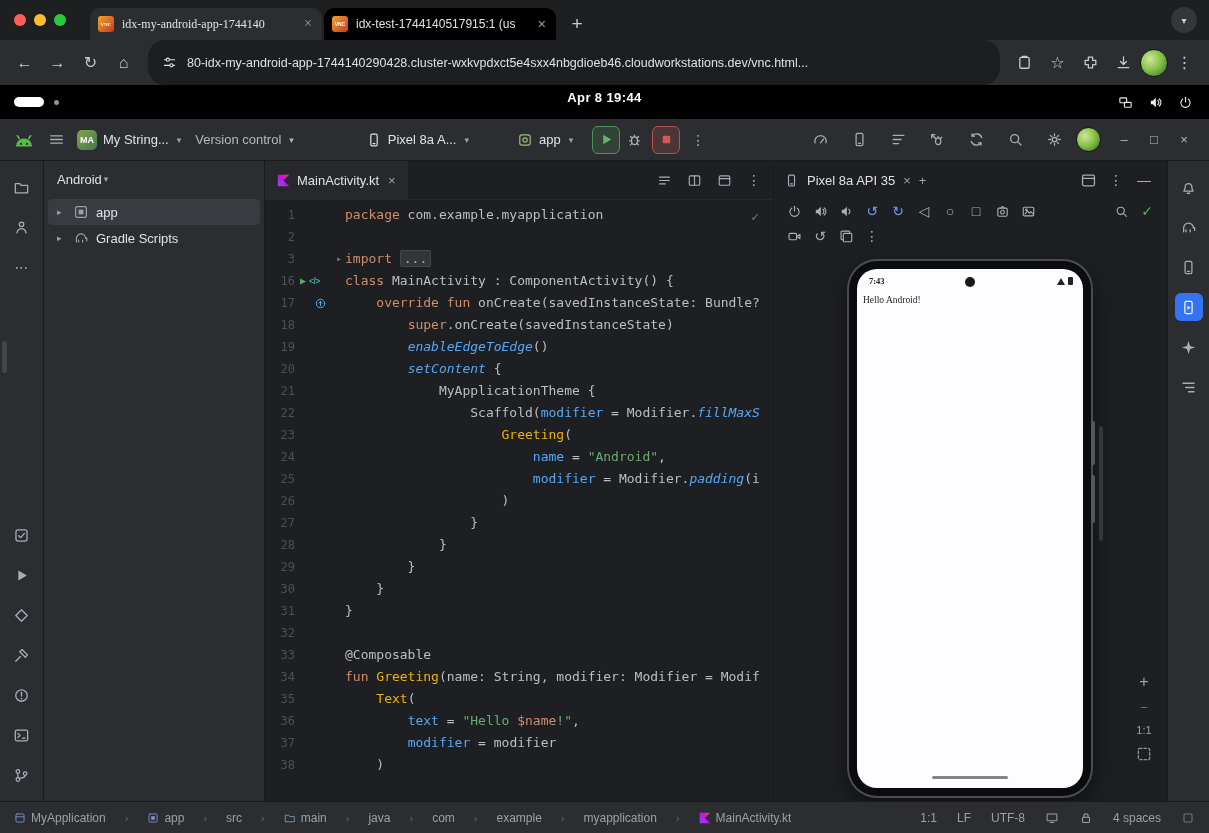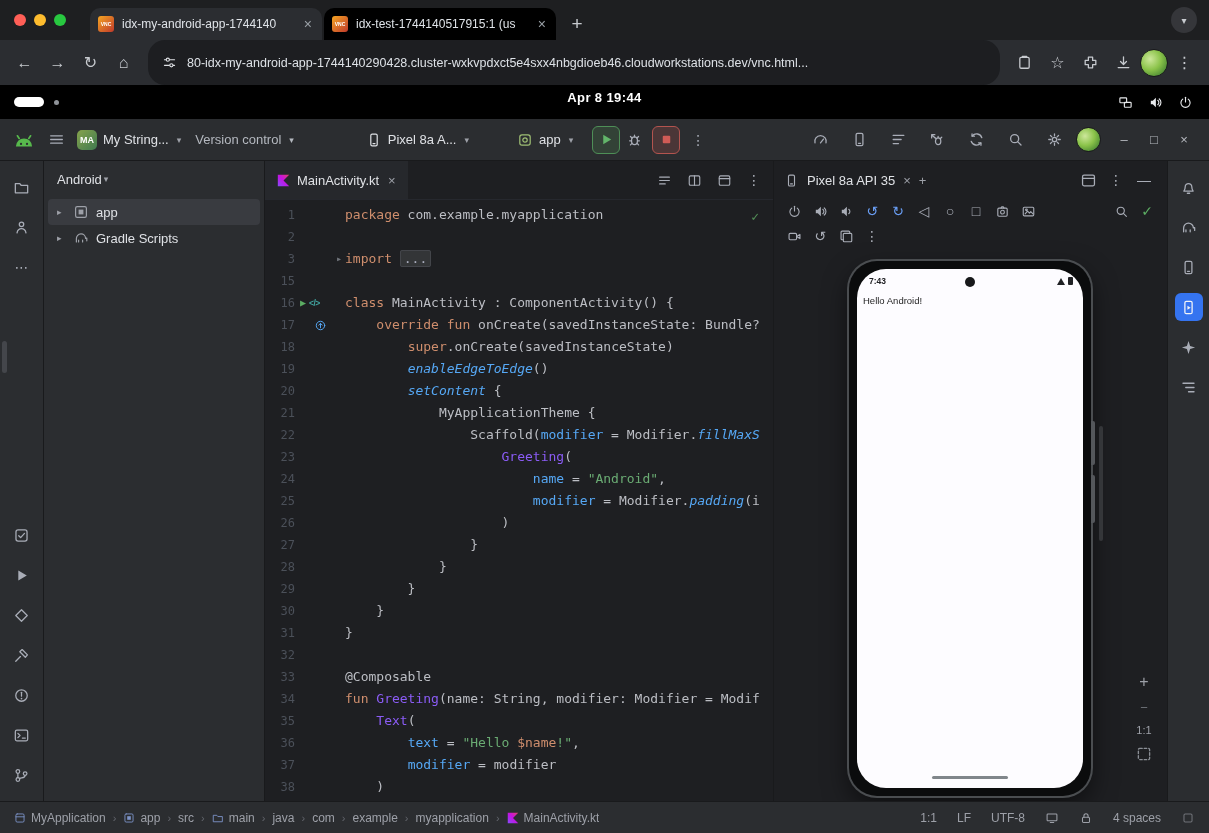--- a/index.html
+++ b/index.html
@@ -4,21 +4,21 @@
 <style>
   html,body{margin:0;padding:0;background:#000;font-family:"Liberation Sans","DejaVu Sans",sans-serif;}
   #root{position:relative;width:1209px;height:833px;overflow:hidden;background:#1e1f22;color:#dfe1e5;}
   
   #tabstrip{position:absolute;left:0;top:0;width:100%;height:40px;background:#1e1f21;}
   .traffic{position:absolute;left:14px;top:14px;display:flex;gap:8px;}
   .light{width:12px;height:12px;border-radius:50%;}
   .light.red{background:#ff5f57}.light.yellow{background:#febc2e}.light.green{background:#28c840}
   .tabs{position:absolute;left:90px;bottom:0;display:flex;align-items:flex-end;}
   .tab{height:32px;width:232px;border-radius:10px 10px 0 0;display:flex;align-items:center;gap:8px;padding:0 8px;font-size:12px;color:#dfe3e8;box-sizing:border-box;}
-  .tab.active{background:#2b2d31;}
+  .tab.active{background:#2b2d31;font-family:Liberation Serif, serif;}
   .tab.inactive{background:#000000;margin-left:2px;}
   .tab-label{flex:1;overflow:hidden;white-space:nowrap;}
   .tab-close{color:#9aa0a6;font-size:14px;padding:0 2px;flex:none;}
   .favicon{width:16px;height:16px;border-radius:3px;background:linear-gradient(135deg,#f5a623,#c0392b);display:flex;align-items:center;justify-content:center;font-size:5px;font-weight:bold;color:#fff;flex:none;}
   .newtab{width:30px;height:30px;margin:0 0 1px 6px;display:flex;align-items:center;justify-content:center;color:#c7cacf;font-size:19px;}
   .tabsearch{position:absolute;right:12px;top:7px;width:26px;height:26px;border-radius:50%;background:#35363a;color:#c7cacf;display:flex;align-items:center;justify-content:center;font-size:10px;}
   #navbar{position:absolute;left:0;top:40px;width:100%;height:45px;background:#2b2d31;display:flex;align-items:center;padding:0 8px;box-sizing:border-box;}
   .navic{width:33px;height:33px;border-radius:50%;display:flex;align-items:center;justify-content:center;color:#c7cacf;font-size:16px;flex:none;}
   .navic svg{width:17px;height:17px;}
   .omnibox{flex:1;height:45px;margin:0 8px;background:#1d1e21;border-radius:17px;display:flex;align-items:center;padding:0 14px;gap:10px;min-width:0;}
@@ -79,39 +79,39 @@
   .ln{width:30px;text-align:right;color:#4b5059;font-size:12px;flex:none;}
   .gut{width:50px;flex:none;display:flex;align-items:center;padding-left:5px;gap:3px;box-sizing:border-box;}
   .ctext{white-space:pre;flex:1;overflow:hidden;}
   .gfold{margin-left:auto;margin-right:3px;color:#6f737a;font-size:10px;}
   .grun{color:#5cad63;font-size:10px;}
   .gpreview{color:#42a5a0;font-size:8.5px;font-weight:700;letter-spacing:-.5px;font-family:"Liberation Sans",sans-serif;}
   .goverride{margin-left:14px;width:13px;height:13px;display:inline-flex;color:#56a8f5;}
   .goverride svg{width:13px;height:13px;}
   .echeck{position:absolute;top:6px;right:14px;color:#549159;font-size:13px;}
   .tk-d{color:#bcbec4}.tk-k{color:#cf8e6d}.tk-s{color:#6aab73}
-  .tk-f{color:#56a8f5;font-style:italic}.tk-n{color:#56a8f5}.tk-c{color:#8b5cf6}
+  .tk-f{color:#56a8f5;font-style:italic}.tk-n{color:#56a8f5}.tk-c{color:#eab308}
   .tk-fold{background:#333537;color:#a9adbd;border:1px solid #43454a;border-radius:2px;padding:0 3px;}
   
   .devices{width:394px;background:#1e1f22;border-left:1px solid #191a1c;position:relative;box-sizing:border-box;flex:none;}
   .dtabbar{height:38px;display:flex;align-items:center;padding:0 10px;gap:8px;font-size:13px;color:#dfe1e5;}
   .dtabbar .ic{width:15px;height:15px;color:#a9adb7;}
   .dtabbar .ghost{color:#9da0a8;font-size:13px;}
   .dtabright{margin-left:auto;display:flex;align-items:center;gap:2px;}
   .dtabright .icbtn{width:26px;height:26px;}
   .dtoolbar{display:flex;flex-direction:column;gap:1px;padding:0 8px;}
   .drow{display:flex;align-items:center;}
   .grp{display:flex;align-items:center;gap:2px;}
   .drow .icbtn{width:24px;height:24px;}
   .drow .icbtn svg{width:15px;height:15px;}
   .drow .right{margin-left:auto;display:flex;gap:2px;}
   [data-name=rotate-left-icon],[data-name=rotate-right-icon]{color:#6a9ef5;}
   [data-name=check-icon]{color:#5cad63;}
   .phone{position:absolute;left:75px;top:100px;width:242px;height:535px;background:#0b0c0d;border-radius:28px;box-shadow:0 0 0 2px #4a4d50,0 10px 26px rgba(0,0,0,.55);}
-  .screen{position:absolute;left:8px;top:8px;right:8px;bottom:8px;background:#fdfcff;border-radius:29px;overflow:hidden;}
+  .screen{position:absolute;left:8px;top:8px;right:8px;bottom:8px;background:#fdfcff;border-radius:20px;overflow:hidden;font-family:Liberation Serif, serif;}
   .ptime{position:absolute;left:12px;top:7px;font-size:8.5px;color:#202124;font-weight:600;}
   .punch{position:absolute;left:50%;top:8px;width:10px;height:10px;border-radius:50%;background:#17181a;transform:translateX(-50%);}
   .pstat{position:absolute;right:10px;top:8px;display:flex;gap:3px;align-items:flex-end;}
   .wifi{width:0;height:0;border-left:4px solid transparent;border-right:4px solid transparent;border-bottom:7px solid #202124;}
   .batt{width:5px;height:8px;background:#202124;border-radius:1px;}
   .ptext{position:absolute;left:6px;top:26px;font-size:9.5px;color:#1f1f1f;}
   .gesture{position:absolute;left:50%;bottom:9px;width:76px;height:3.5px;border-radius:2px;background:#80868b;transform:translateX(-50%);}
   .sidebtn{position:absolute;right:-4px;width:4px;border-radius:0 2px 2px 0;background:#54575b;}
   .sidebtn.b1{top:160px;height:44px;}
   .sidebtn.b2{top:214px;height:48px;}
@@ -119,21 +119,21 @@
   .dzoom{position:absolute;right:14px;top:512px;display:flex;flex-direction:column;align-items:center;gap:9px;color:#9da0a8;}
   .zplus{font-size:16px;}
   .zminus{font-size:13px;color:#6f737a;}
   .zlabel{font-size:11px;}
   .zfit{width:18px;height:18px;display:flex;color:#8a8e95;}
   .zfit svg{width:18px;height:18px;}
   .rightstripe{width:42px;background:#2b2d30;border-left:1px solid #191a1c;display:flex;flex-direction:column;align-items:center;padding:6px 0;box-sizing:border-box;flex:none;}
   .rightstripe .icbtn.active{background:#3574f0;color:#f2f4f7;}
   
   #statusbar{position:absolute;left:0;bottom:0;width:100%;height:32px;background:#2b2d30;border-top:1px solid #191a1c;display:flex;align-items:center;padding:0 14px;box-sizing:border-box;font-size:12px;color:#9da0a8;}
-  .crumbs{display:flex;align-items:center;gap:7px;min-width:0;overflow:hidden;}
+  .crumbs{display:flex;align-items:center;gap:19px;min-width:0;overflow:hidden;}
   .crumb{display:flex;align-items:center;gap:5px;white-space:nowrap;}
   .crumb .ic{width:12px;height:12px;color:#7d94c9;}
   .crumbsep{color:#63666d;font-size:11px;}
   .statusright{margin-left:auto;display:flex;align-items:center;gap:20px;}
   .statusright .ic{width:14px;height:14px;color:#9da0a8;display:inline-flex;}
   .statusright .ic svg{width:14px;height:14px;}
   .ic{display:inline-flex;align-items:center;justify-content:center;}
   .ic svg{width:100%;height:100%;display:block;}
   .corner{opacity:.6;}
 </style>
@@ -485,25 +485,20 @@
               <span class="ctext" data-name="code-text"></span>
             </div>
             <div class="crow" data-name="code-line">
               <span class="ln" data-name="line-number">3</span>
               <span class="gut" data-name="gutter">
                 <span class="gfold" data-name="fold-region-icon">▸</span>
               </span>
               <span class="ctext" data-name="code-text"><span class="tk-k">import </span><span class="tk-fold">...</span></span>
             </div>
             <div class="crow" data-name="code-line">
-              <span class="ln" data-name="line-number">15</span>
-              <span class="gut" data-name="gutter"></span>
-              <span class="ctext" data-name="code-text"></span>
-            </div>
-            <div class="crow" data-name="code-line">
               <span class="ln" data-name="line-number">16</span>
               <span class="gut" data-name="gutter">
                 <span class="grun" data-name="run-gutter-icon">▶</span>
                 <span class="gpreview" data-name="preview-gutter-icon">&lt;/&gt;</span>
               </span>
               <span class="ctext" data-name="code-text"><span class="tk-k">class</span><span class="tk-d"> MainActivity : ComponentActivity() {</span></span>
             </div>
             <div class="crow" data-name="code-line">
               <span class="ln" data-name="line-number">17</span>
               <span class="gut" data-name="gutter">

